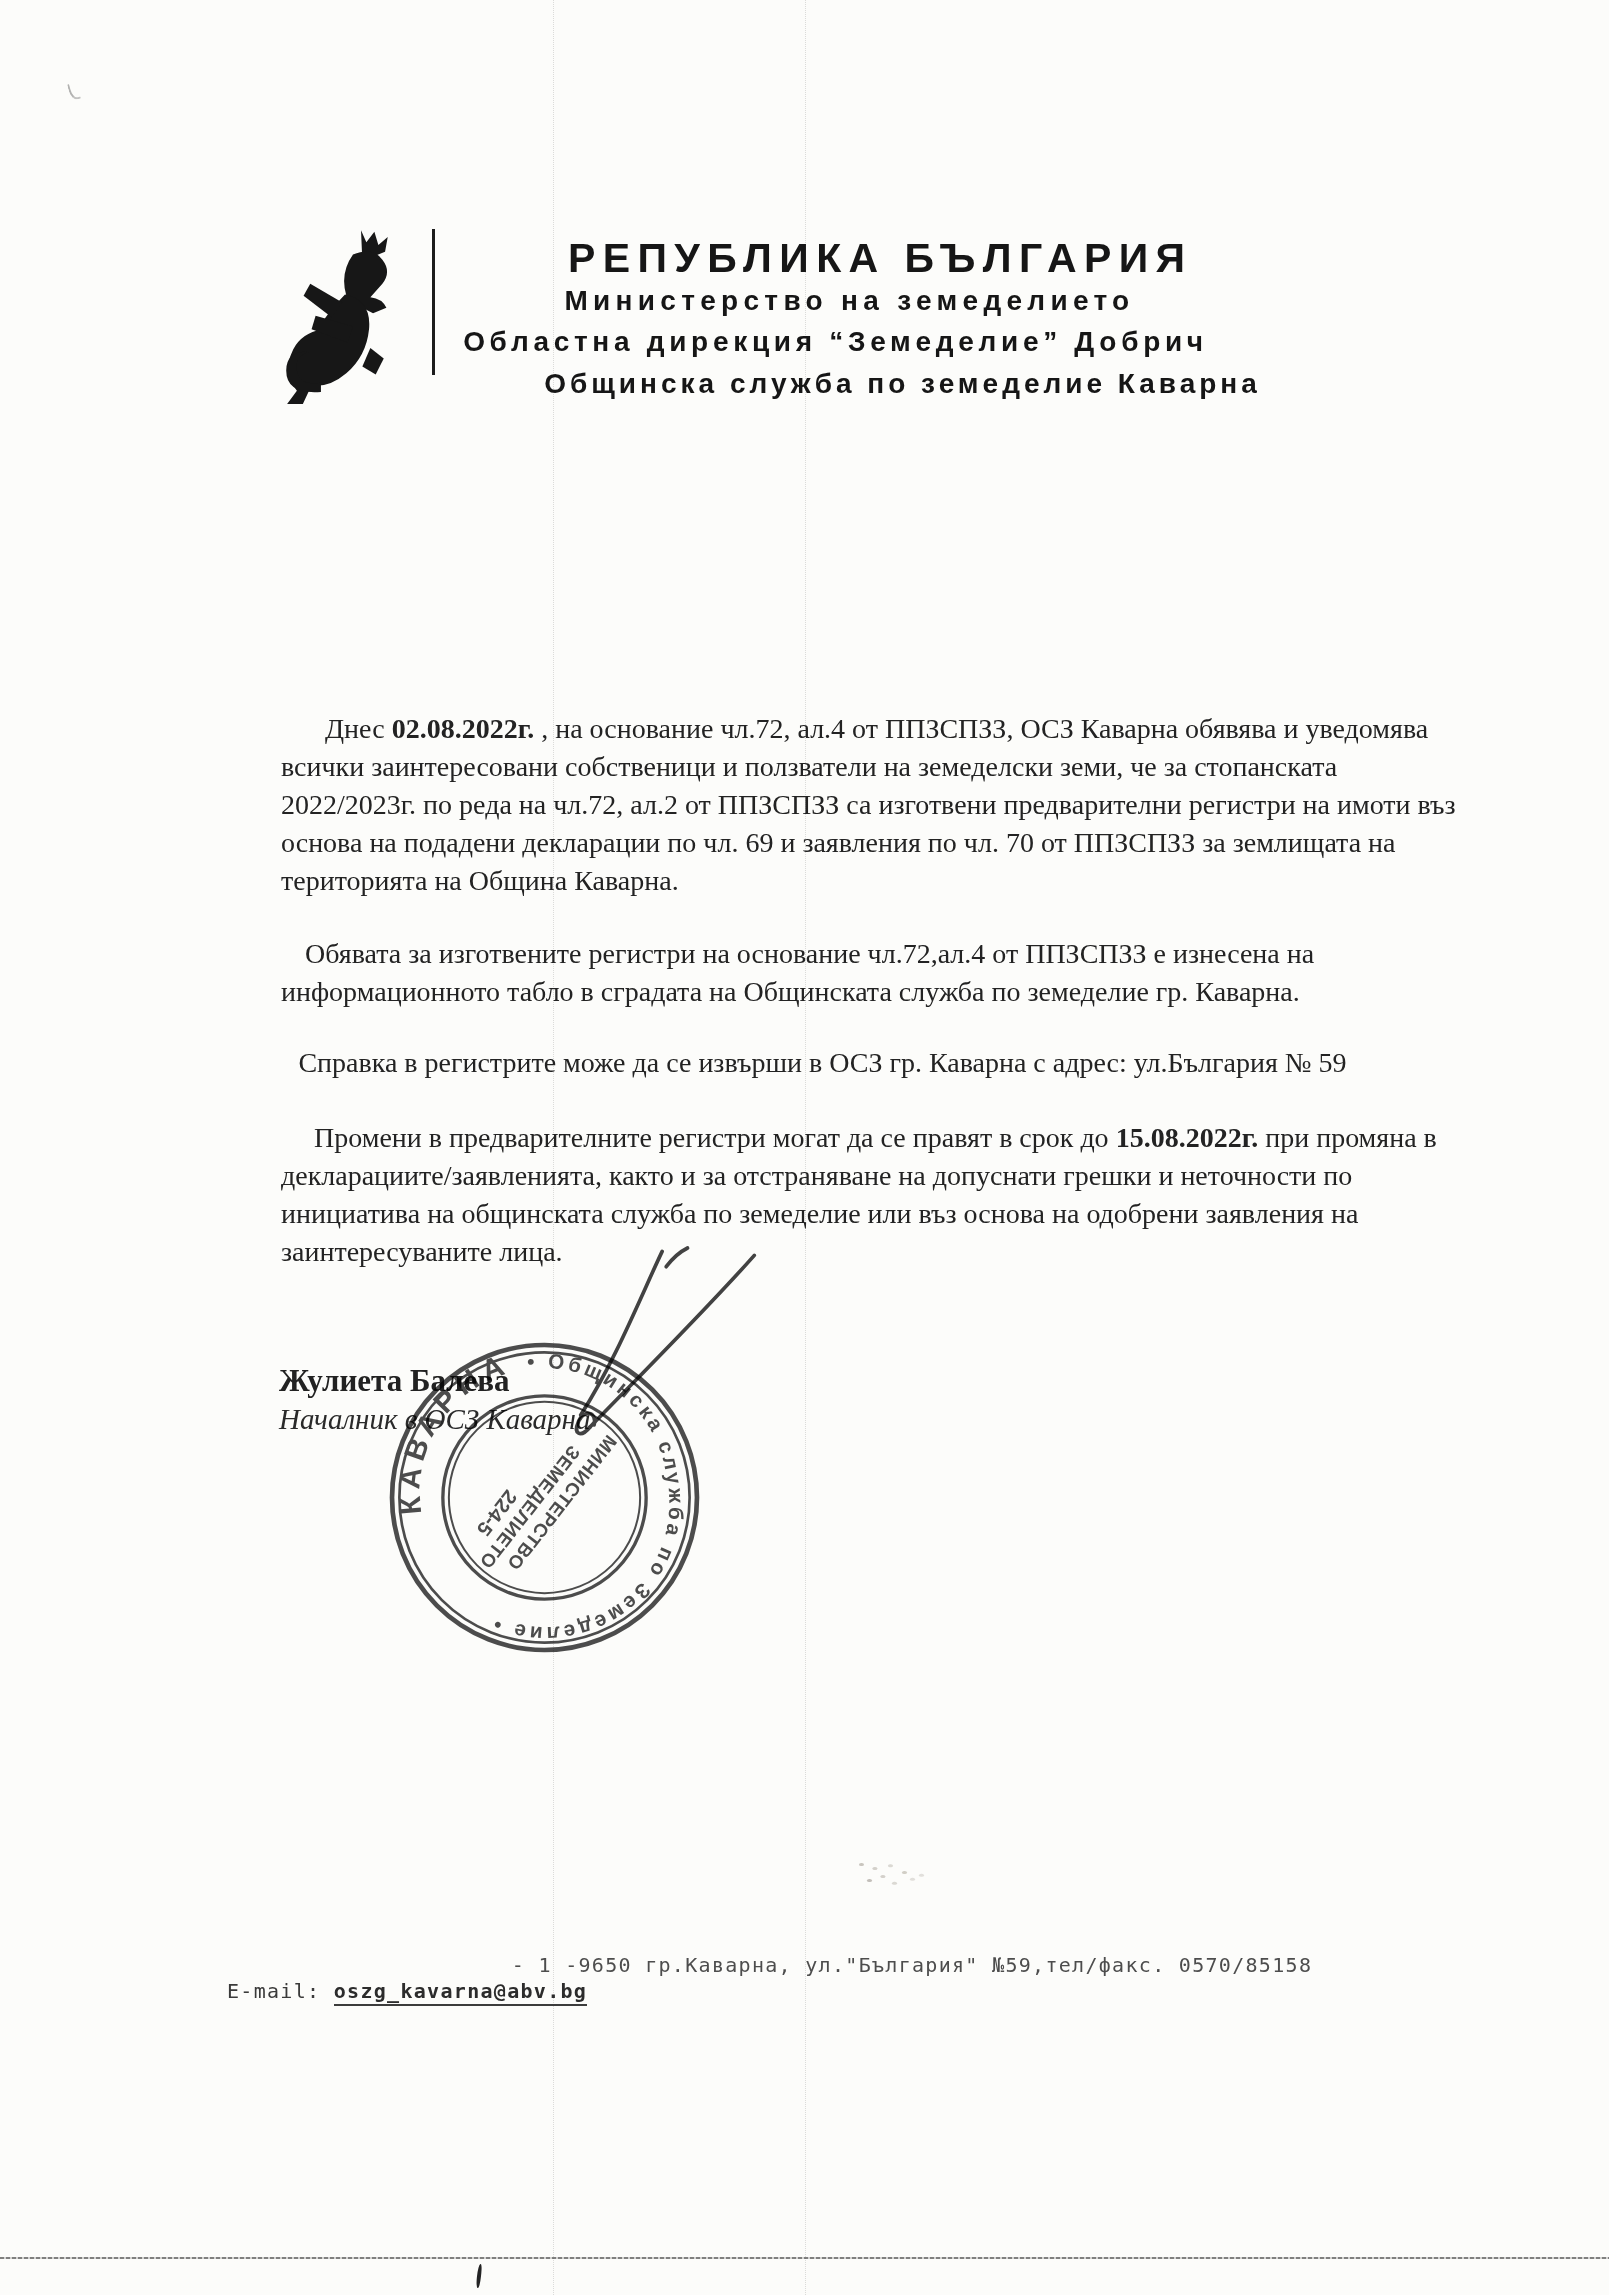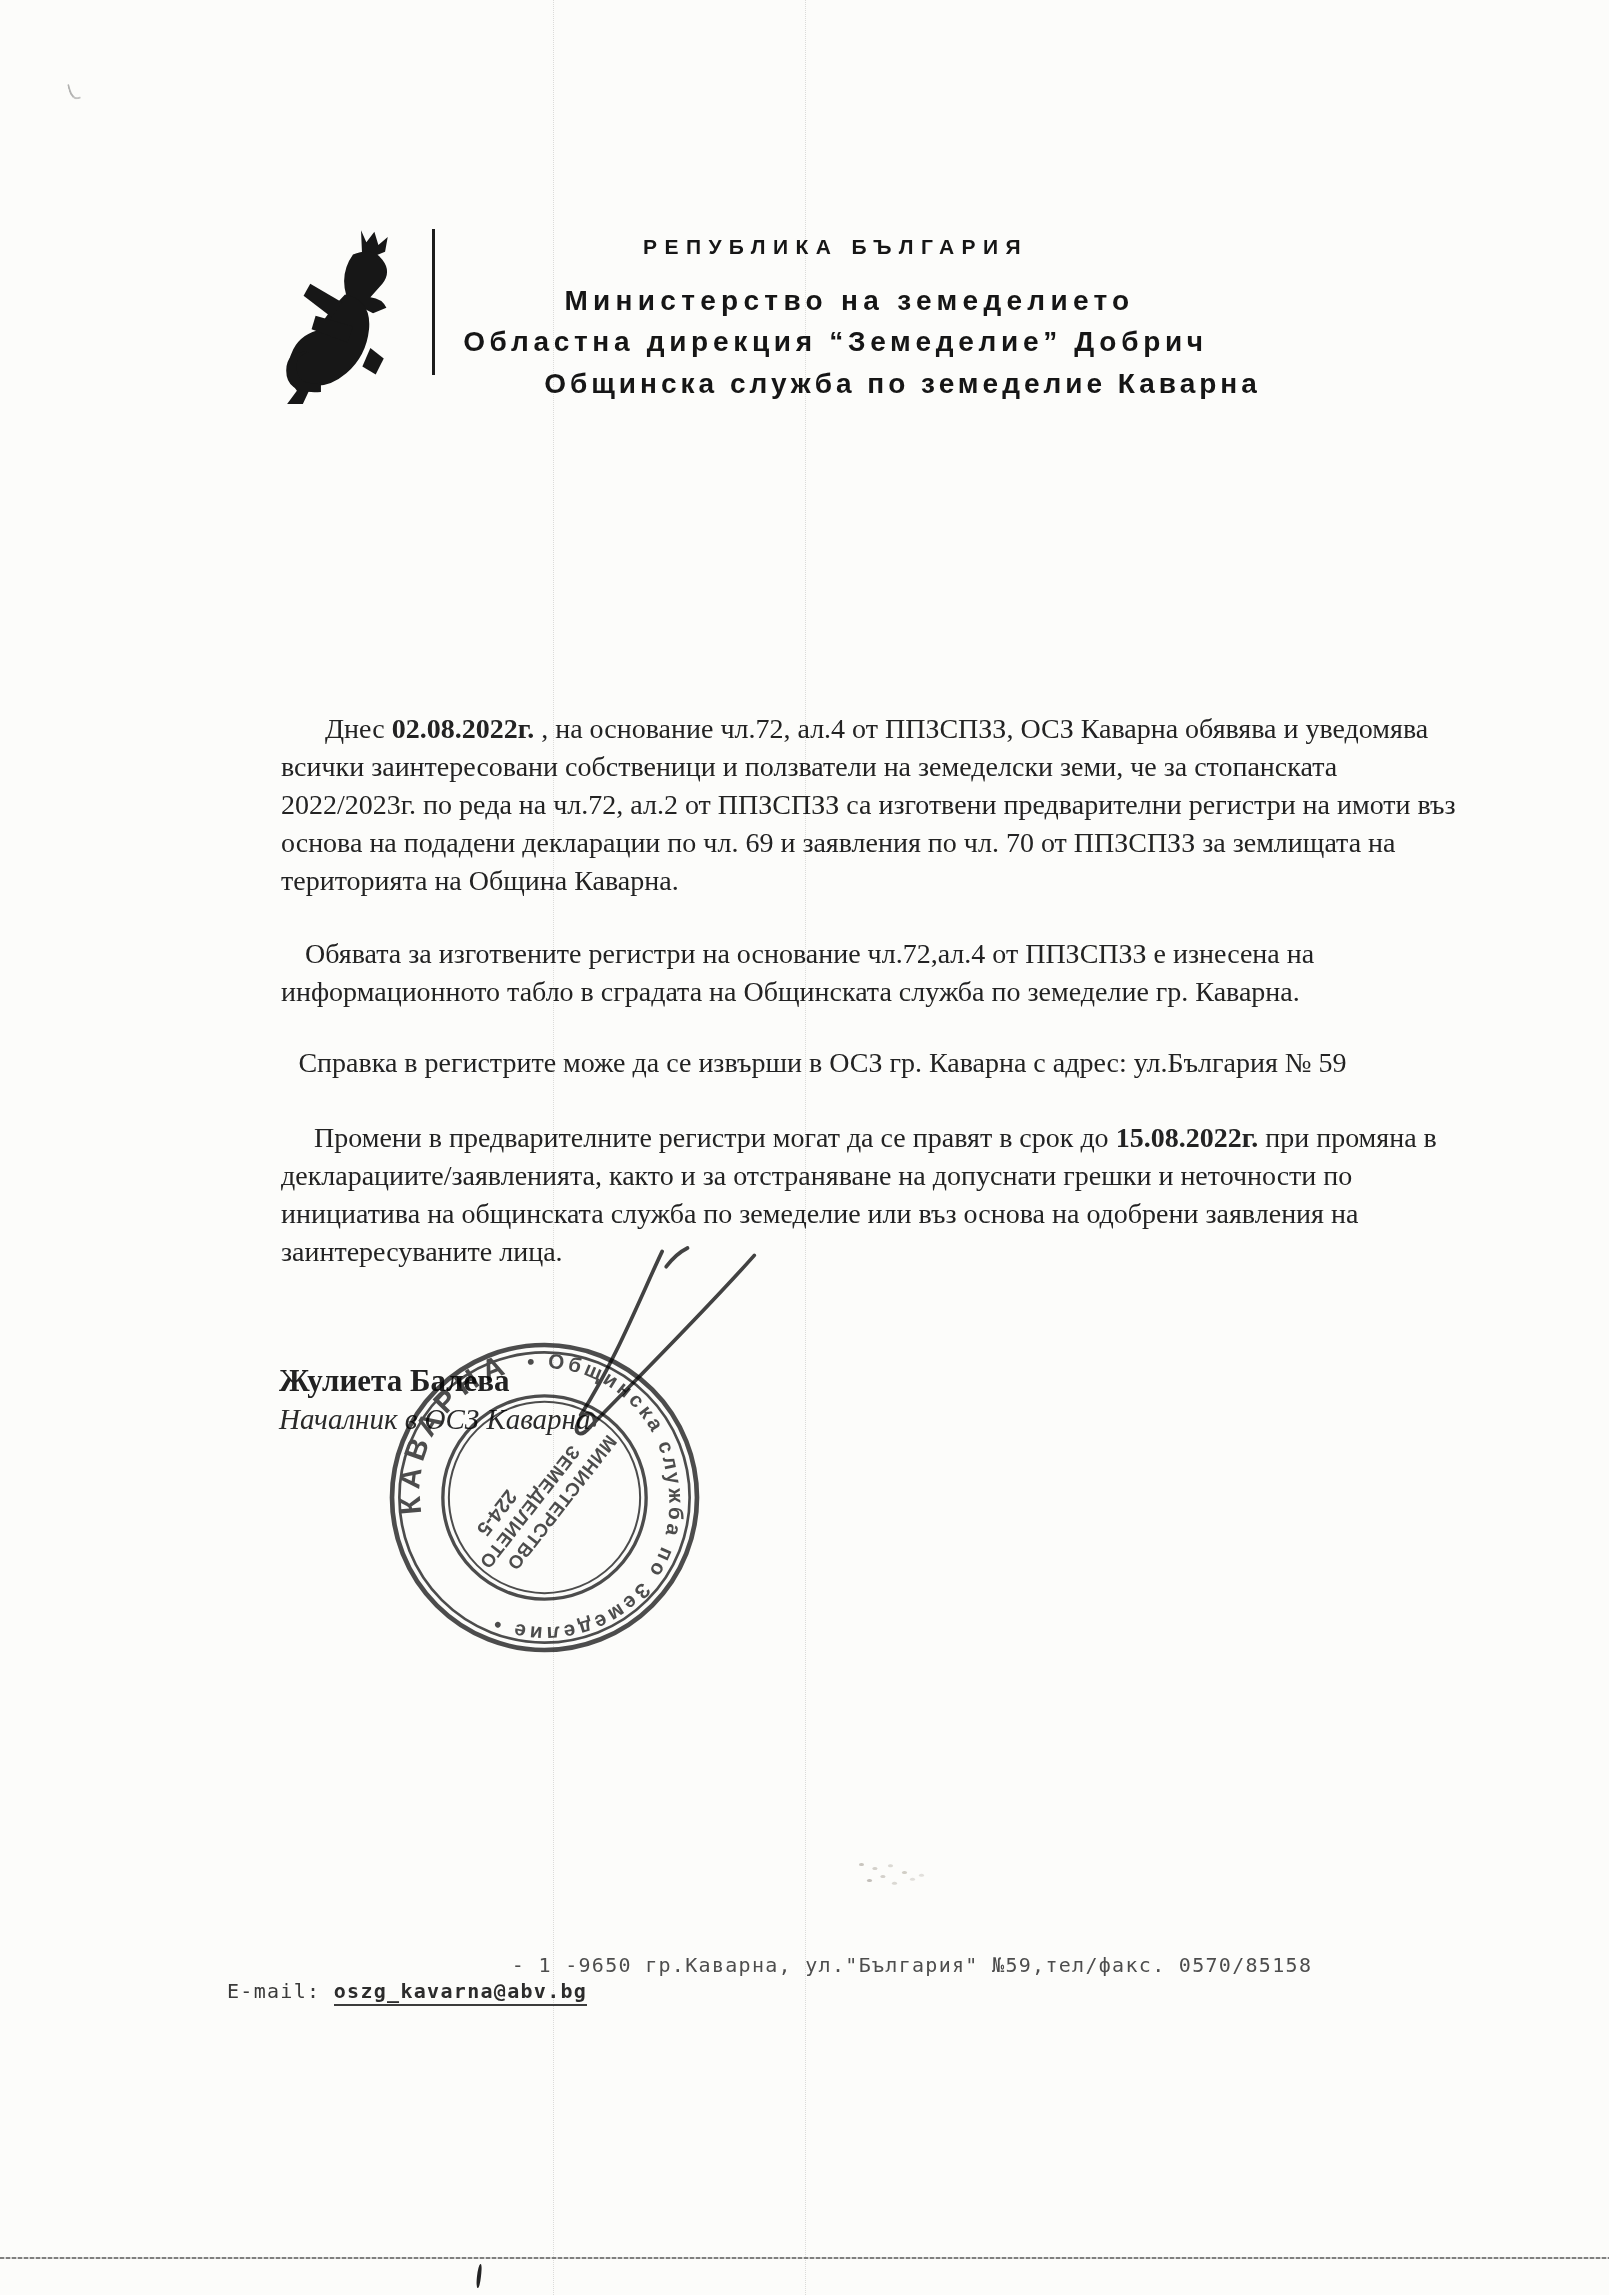--- a/index.html
+++ b/index.html
@@ -5,21 +5,21 @@
   html,body{margin:0;padding:0;background:#e8e8e6;}
   .page{
     position:relative;width:1610px;height:2295px;background:#fcfcfa;
     overflow:hidden;font-family:"Liberation Serif","DejaVu Serif",serif;color:#1f1f1f;
   }
   
   .emblem{position:absolute;left:286px;top:225px;width:134px;height:179px;}
   .hdr-divider{position:absolute;left:432px;top:229px;width:2.7px;height:146px;background:#1c1c1c;}
   .hdr-line{position:absolute;text-align:center;font-family:"Liberation Sans","DejaVu Sans",sans-serif;
     font-weight:bold;color:#161616;white-space:nowrap;}
-  .hdr-1{left:568px;width:535px;top:235px;font-size:21px;letter-spacing:7.4px;}
+  .hdr-1{left:568px;width:535px;top:235px;font-size:41px;letter-spacing:7.4px;}
   .hdr-2{left:539px;width:621px;top:285px;font-size:28px;letter-spacing:5.3px;}
   .hdr-3{left:428px;width:815px;top:326px;font-size:28px;letter-spacing:4.7px;}
   .hdr-4{left:508px;width:789px;top:368px;font-size:28px;letter-spacing:4px;}
   
   .doc-title{position:absolute;left:0;top:528px;width:1610px;text-align:center;
     font-size:44px;font-weight:bold;letter-spacing:9.4px;color:#232323;}
   
   .body-text{position:absolute;left:281px;top:710px;width:1184px;font-size:28px;line-height:38px;color:#232323;}
   .body-text p{margin:0;}
   .p1{text-indent:44px;}

